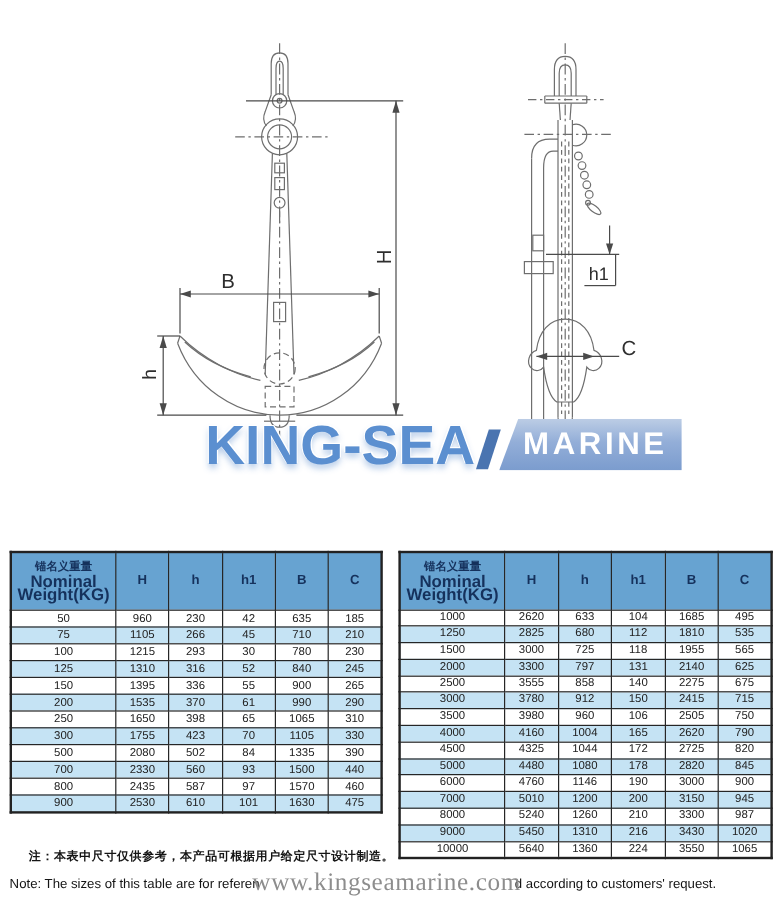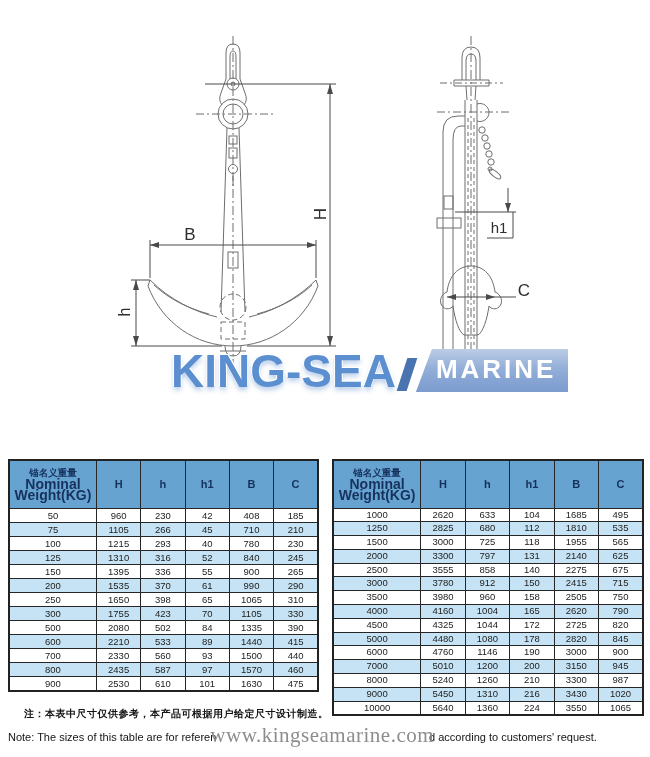--- a/index.html
+++ b/index.html
@@ -242,36 +242,36 @@
         <th>B</th>
         <th>C</th>
       </tr>
     </thead>
     <tbody>
         <tr>
           <td>50</td>
           <td>960</td>
           <td>230</td>
           <td>42</td>
-          <td>408</td>
+          <td>635</td>
           <td>185</td>
         </tr>
         <tr>
           <td>75</td>
           <td>1105</td>
           <td>266</td>
           <td>45</td>
           <td>710</td>
           <td>210</td>
         </tr>
         <tr>
           <td>100</td>
           <td>1215</td>
           <td>293</td>
-          <td>40</td>
+          <td>30</td>
           <td>780</td>
           <td>230</td>
         </tr>
         <tr>
           <td>125</td>
           <td>1310</td>
           <td>316</td>
           <td>52</td>
           <td>840</td>
           <td>245</td>
@@ -308,28 +308,20 @@
           <td>1105</td>
           <td>330</td>
         </tr>
         <tr>
           <td>500</td>
           <td>2080</td>
           <td>502</td>
           <td>84</td>
           <td>1335</td>
           <td>390</td>
-        </tr>
-        <tr>
-          <td>600</td>
-          <td>2210</td>
-          <td>533</td>
-          <td>89</td>
-          <td>1440</td>
-          <td>415</td>
         </tr>
         <tr>
           <td>700</td>
           <td>2330</td>
           <td>560</td>
           <td>93</td>
           <td>1500</td>
           <td>440</td>
         </tr>
         <tr>
@@ -420,21 +412,21 @@
           <td>3780</td>
           <td>912</td>
           <td>150</td>
           <td>2415</td>
           <td>715</td>
         </tr>
         <tr>
           <td>3500</td>
           <td>3980</td>
           <td>960</td>
-          <td>158</td>
+          <td>106</td>
           <td>2505</td>
           <td>750</td>
         </tr>
         <tr>
           <td>4000</td>
           <td>4160</td>
           <td>1004</td>
           <td>165</td>
           <td>2620</td>
           <td>790</td>

